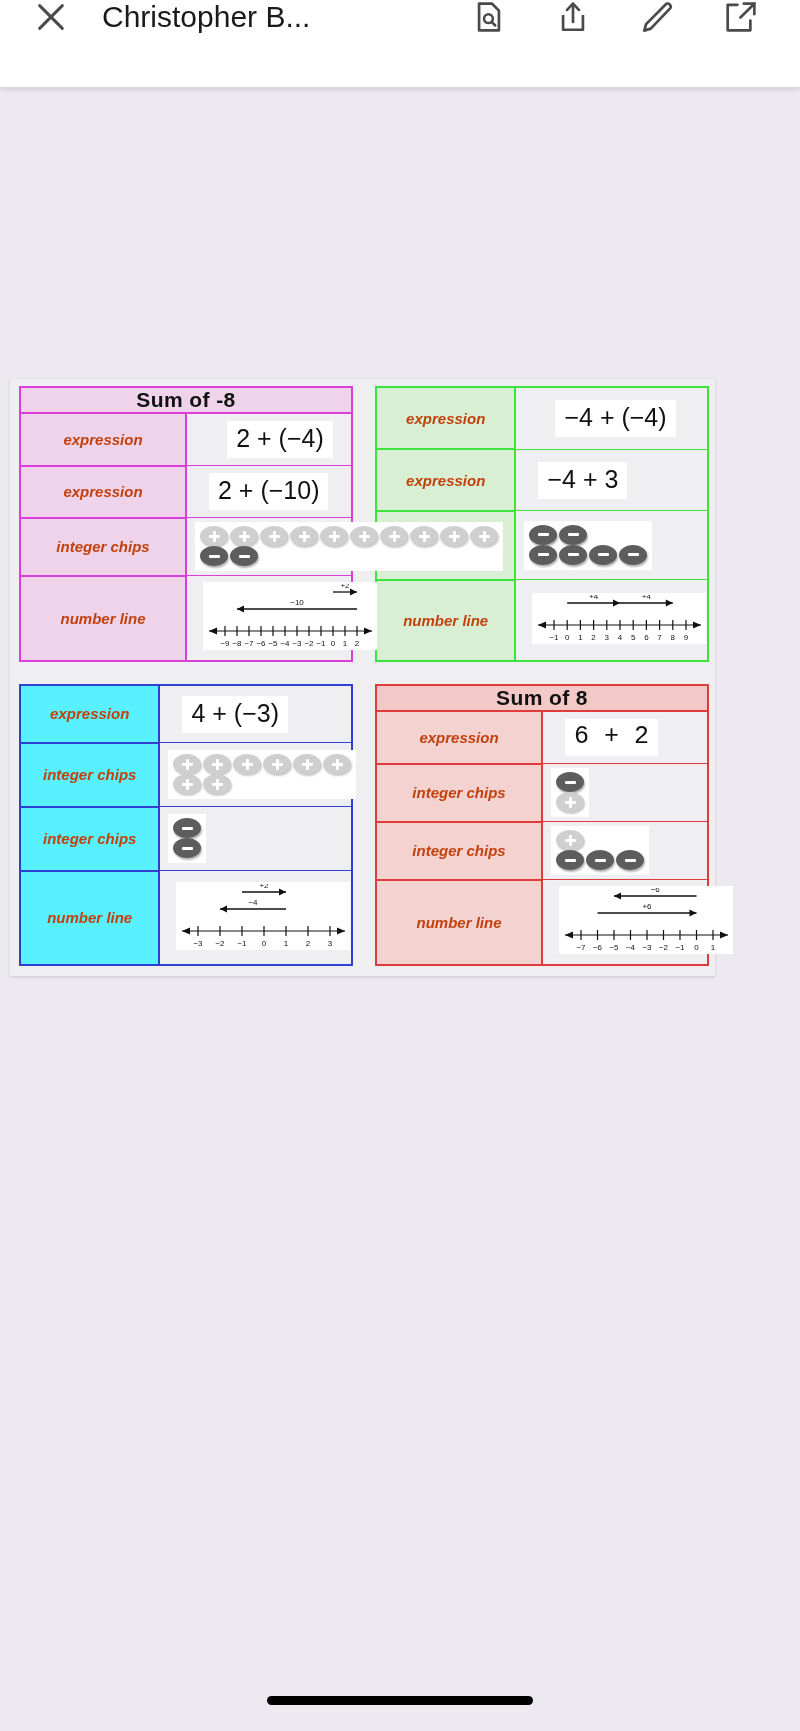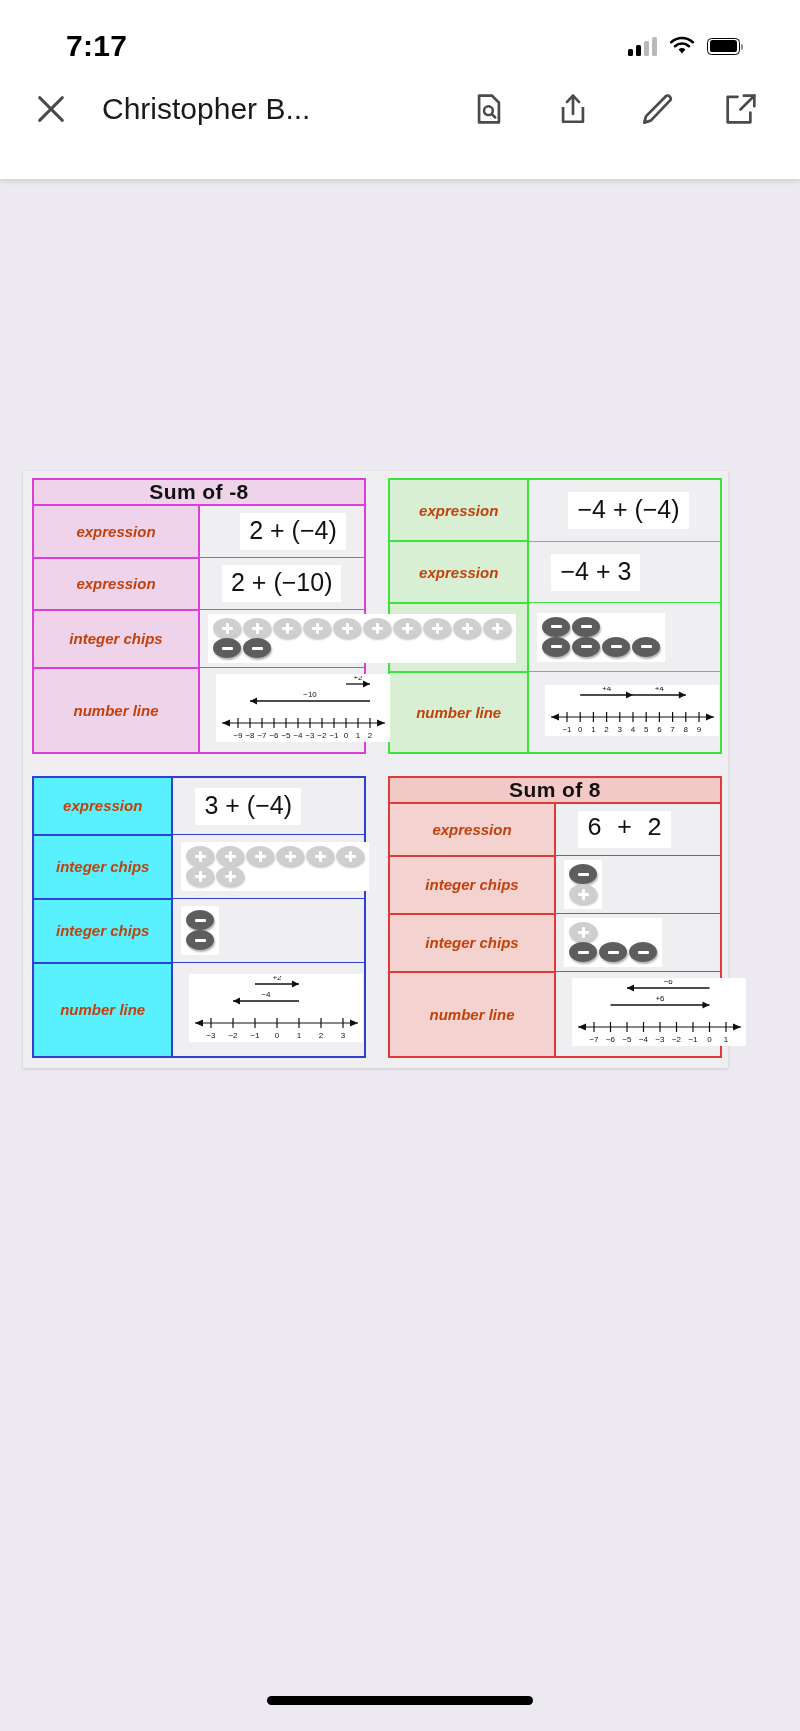--- a/index.html
+++ b/index.html
@@ -40,21 +40,21 @@
   }
   .tb-title {
     font-size: 30px; color: #1a1a1a; margin-left: 34px; flex: 1;
     white-space: nowrap; overflow: hidden;
   }
   .tb-icons { display: flex; align-items: center; gap: 50px; margin-right: 6px; }
   .ic { width: 34px; height: 34px; display: block; }
   .ic svg { width: 100%; height: 100%; display: block; }
 
   
-  .doc { position: relative; width: 672px; height: calc(1731px - 92px - 88px); background: #eceaf0; margin-left: 13px; }
+  .doc { position: relative; width: 672px; height: calc(1731px - 92px - 88px); background: #eceaf0; }
   .sheet {
     position: absolute; left: 10px; top: 291px;
     width: 705px; background: #efeef1;
     box-shadow: 0 1px 3px rgba(0,0,0,.14);
   }
   .grid { display: grid; grid-template-columns: 1fr 1fr; column-gap: 22px; row-gap: 22px; padding: 7px 6px 10px 9px; }
 
   
   table.card { border-collapse: collapse; width: 100%; table-layout: fixed; background: #efeef1; }
   table.card td, table.card th { padding: 0; vertical-align: middle; }
@@ -92,39 +92,20 @@
   .home-bar {
     position: absolute; left: 50%; transform: translateX(-50%);
     bottom: 26px; width: 266px; height: 9px; background: #000; border-radius: 6px;
   }
 </style>
 </head>
 <body>
 
 <div class="phone">
 
-  <div class="statusbar">
-    <div class="clock">7:17</div>
-    <div class="status-right">
-      <div class="sig">
-          <i></i>
-          <i></i>
-          <i></i>
-          <i></i>
-        </div>
-      <svg width="28" height="20" viewBox="0 0 28 20">
-        <path d="M14 17.6 l3.4-4.2 a5.3 5.3 0 0 0-6.8 0Z" fill="#000"></path>
-        <path d="M3.2 6.2 a16 16 0 0 1 21.6 0" stroke="#000" stroke-width="2.6" fill="none" stroke-linecap="round"></path>
-        <path d="M7 10.2 a10.5 10.5 0 0 1 14 0" stroke="#000" stroke-width="2.6" fill="none" stroke-linecap="round"></path>
-      </svg>
-      <div class="batt">
-          <b></b>
-        </div>
-    </div>
-  </div>
 
   <div class="toolbar">
     <span class="ic">
       <svg viewBox="0 0 24 24">
           <path d="M4 4 L20 20 M20 4 L4 20" stroke="#4a4a4a" stroke-width="2.1" fill="none" stroke-linecap="round"></path>
         </svg>
     </span>
     <div class="tb-title">Christopher B...</div>
     <div class="tb-icons">
       <span class="ic">
@@ -342,21 +323,21 @@
                       <text x="112.4" y="4" text-anchor="middle" font-size="8" font-family="&quot;Liberation Sans&quot;, sans-serif" fill="#111">+4</text>
                     </svg></div></td>
               </tr>
             </tbody>
           </table>
           <table class="card" style="border: 2px solid rgb(47, 63, 208);">
             <tbody>
               <tr>
                 <td class="lbl" style="background: rgb(89, 240, 255); border: 2px solid rgb(47, 63, 208); width: 42%;">expression</td>
                 <td class="cell" style="border-top: 1.4px solid rgb(47, 63, 208); border-bottom: 1.4px solid rgb(47, 63, 208); border-right: 2px solid rgb(47, 63, 208); padding: 2px 0px;">
-                  <div class="expr-wrap"><span class="expr">3 + (−4)</span></div>
+                  <div class="expr-wrap"><span class="expr">4 + (−3)</span></div>
                 </td>
               </tr>
               <tr>
                 <td class="lbl" style="background: rgb(89, 240, 255); border: 2px solid rgb(47, 63, 208); width: 42%;">integer chips</td>
                 <td class="cell" style="border-top: 1.4px solid rgb(47, 63, 208); border-bottom: 1.4px solid rgb(47, 63, 208); border-right: 2px solid rgb(47, 63, 208); padding: 4px 0px 4px 8px;"><div class="chipbox"><div class="chiprow">
                       <div class="chip wide pos">
                         <i class="h"></i>
                         <span class="v"></span>
                       </div>
                       <div class="chip wide pos">

